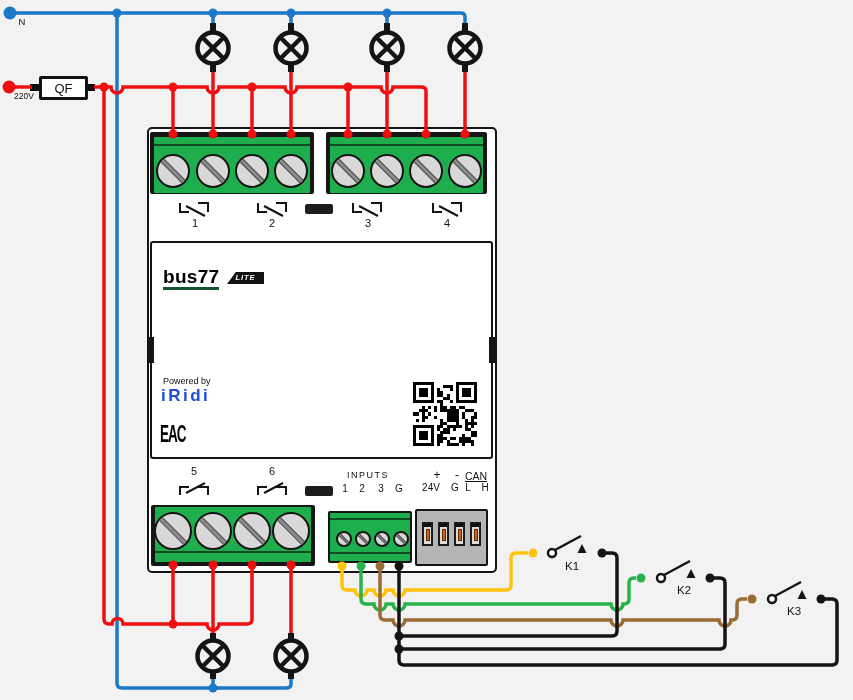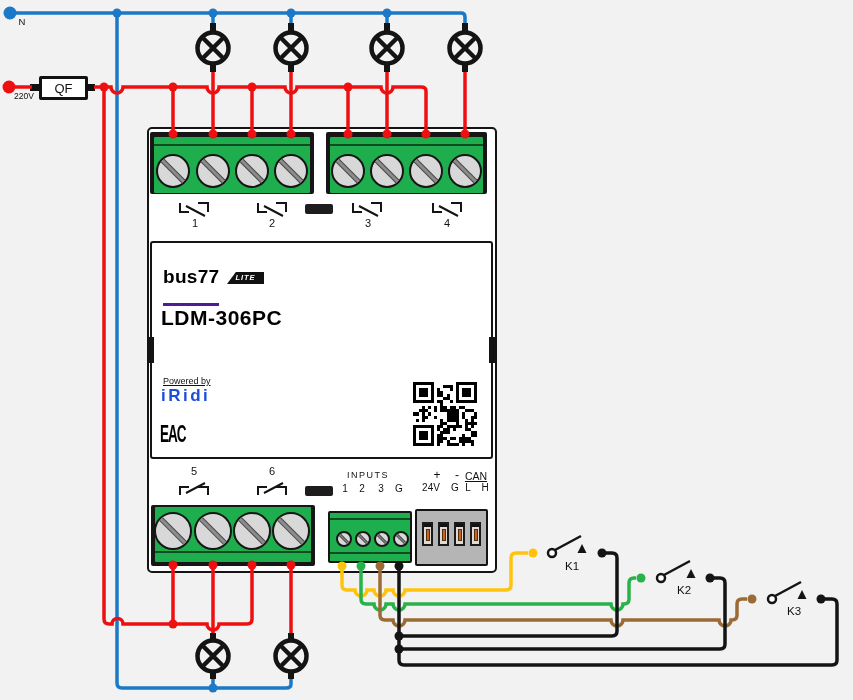--- a/index.html
+++ b/index.html
@@ -19,26 +19,26 @@
   .screw{position:absolute;border-radius:50%;background:#d8d8d8;border:2px solid #161616;overflow:hidden;}
   .screw i{position:absolute;left:50%;top:50%;width:120%;height:5px;background:#8c8c8c;
            border-top:1.5px solid #4c4c4c;border-bottom:1.5px solid #4c4c4c;
            transform:translate(-50%,-50%) rotate(45deg);}
   .screw.sm i{height:3px;border-top-width:1px;border-bottom-width:1px;}
   .slot{position:absolute;width:28px;height:10px;background:#1d1d1d;border-radius:2px;}
   .centralbox{position:absolute;left:150px;top:241px;width:343px;height:218px;
               background:#fff;border:2px solid #141414;border-radius:3px;}
   .sidetab{position:absolute;width:7px;height:26px;background:#141414;}
   .brand{position:absolute;left:163px;top:266px;font-size:19px;font-weight:700;color:#000;letter-spacing:.3px;}
-  .brand .u{border-bottom:3px solid #4c1d95;padding-bottom:16px;}
+  .brand .u{border-bottom:3px solid #14532d;padding-bottom:0px;}
   .badge{position:absolute;left:227px;top:272px;width:37px;height:12px;background:#111;
          clip-path:polygon(24% 0,100% 0,100% 100%,0 100%);color:#fff;font-size:7.5px;
          font-weight:700;font-style:italic;text-align:center;line-height:12px;letter-spacing:1px;}
   .model{position:absolute;left:161px;top:306px;font-size:21px;font-weight:700;color:#000;letter-spacing:.5px;}
-  .poweredby{position:absolute;left:163px;top:376px;font-size:9px;color:#111;text-decoration:underline;}
+  .poweredby{position:absolute;left:163px;top:376px;font-size:9px;color:#111;}
   .iridi{position:absolute;left:161px;top:386px;font-size:17px;font-weight:600;color:#1d4ed8;letter-spacing:2.5px;}
   .eac{position:absolute;left:160px;top:419px;font-size:26px;font-weight:700;color:#000;
        transform:scale(.52,.95);transform-origin:left top;letter-spacing:-2px;}
   .qr{position:absolute;left:413px;top:382px;width:64px;height:64px;background:#fff;}
   .canblock{position:absolute;left:415px;top:509px;width:73px;height:57px;background:#b5b5b5;
             border:2px solid #141414;border-radius:2px;}
   .canslot{position:absolute;top:11px;width:11px;height:24px;background:#dcdcdc;border:2px solid #1a1a1a;}
   .canslot:before{content:"";position:absolute;left:0;right:0;top:0;height:3px;background:#111;}
   .canslot i{position:absolute;left:50%;top:5px;width:4px;height:12px;background:#c8651f;
              border:1px solid #5a2d00;transform:translateX(-50%);}
@@ -90,21 +90,20 @@
   <span class="lbl" style="left:272px;top:218px;font-size:11px;">2</span>
   <span class="lbl" style="left:368px;top:218px;font-size:11px;">3</span>
   <span class="lbl" style="left:447px;top:218px;font-size:11px;">4</span>
   <div class="slot" style="left:305px;top:204px;"></div>
 
   <div class="centralbox"></div>
   <div class="sidetab" style="left:147px;top:337px;"></div>
   <div class="sidetab" style="left:489px;top:337px;"></div>
   <div class="brand"><span class="u">bus77</span></div>
   <div class="badge">LITE</div>
-  <div class="model">LDM-306PC</div>
   <div class="poweredby">Powered by</div>
   <div class="iridi">iRidi</div>
   <div class="eac">EAC</div>
   <div class="qr">
     <svg width="64" height="64" viewBox="0 0 63 63" shape-rendering="crispEdges">
       <g fill="#000">
         <rect x="0" y="0" width="21" height="21"></rect>
           <rect x="3" y="3" width="15" height="15" fill="#fff"></rect>
           <rect x="6" y="6" width="9" height="9"></rect>
         <rect x="42" y="0" width="21" height="21"></rect>

